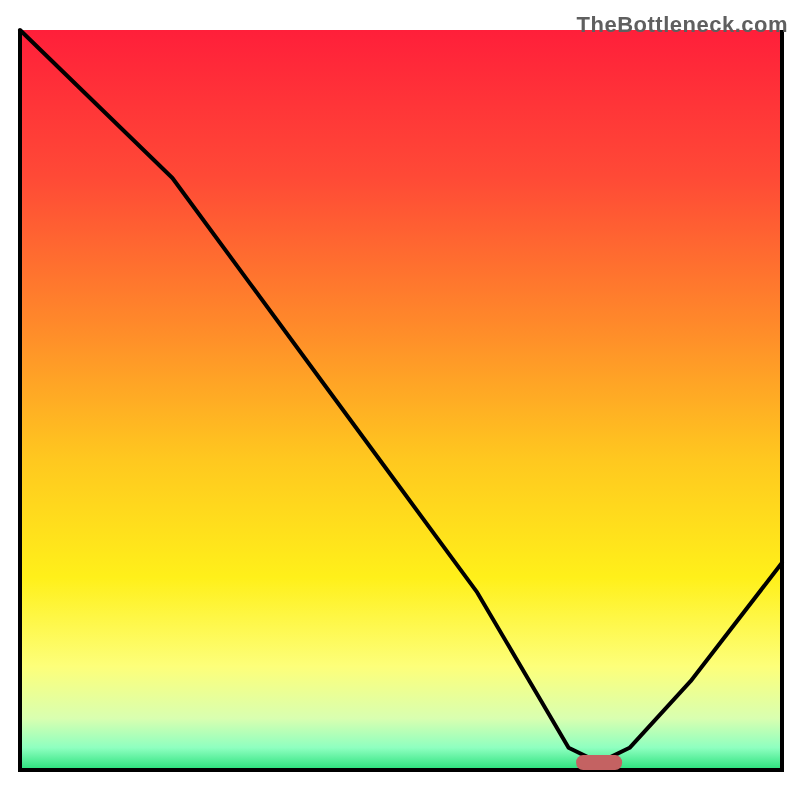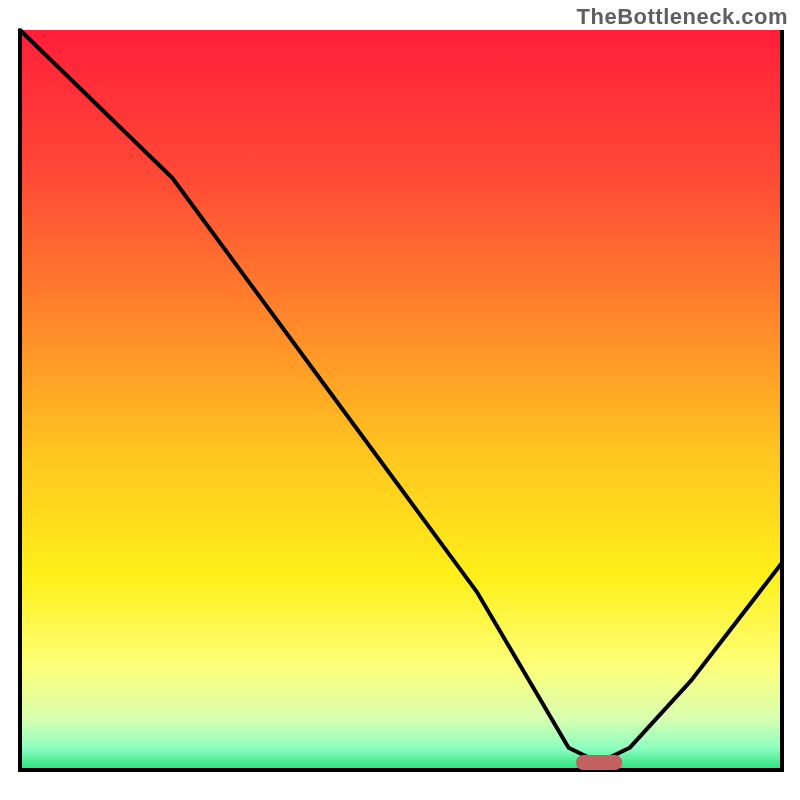--- a/index.html
+++ b/index.html
@@ -11,21 +11,21 @@
     font-family: Arial, Helvetica, sans-serif;
     overflow: hidden;
   }
   .stage {
     position: relative;
     width: 800px;
     height: 800px;
   }
   .watermark {
     position: absolute;
-    top: 4px;
+    top: 12px;
     right: 12px;
     font-size: 22px;
     font-weight: 600;
     color: #5f5f5f;
     letter-spacing: 0.5px;
   }
   svg {
     display: block;
   }
 </style>

